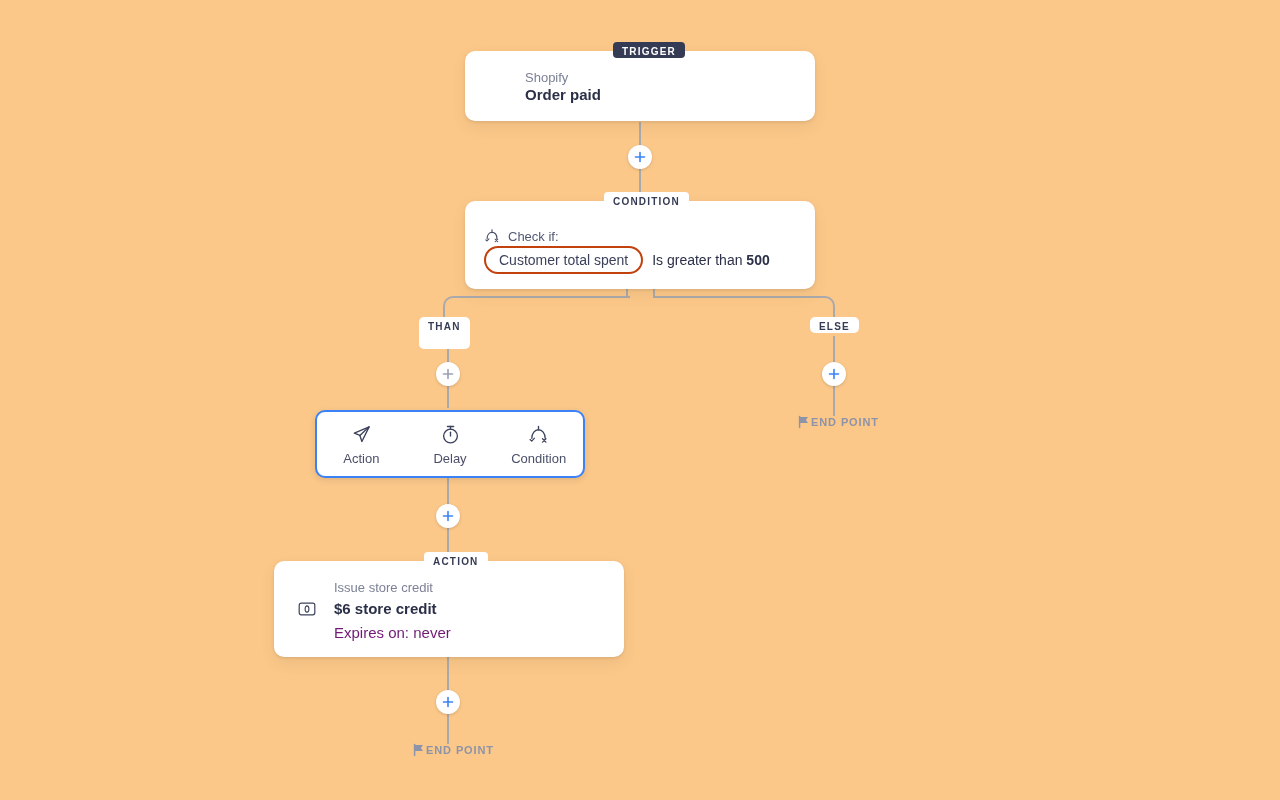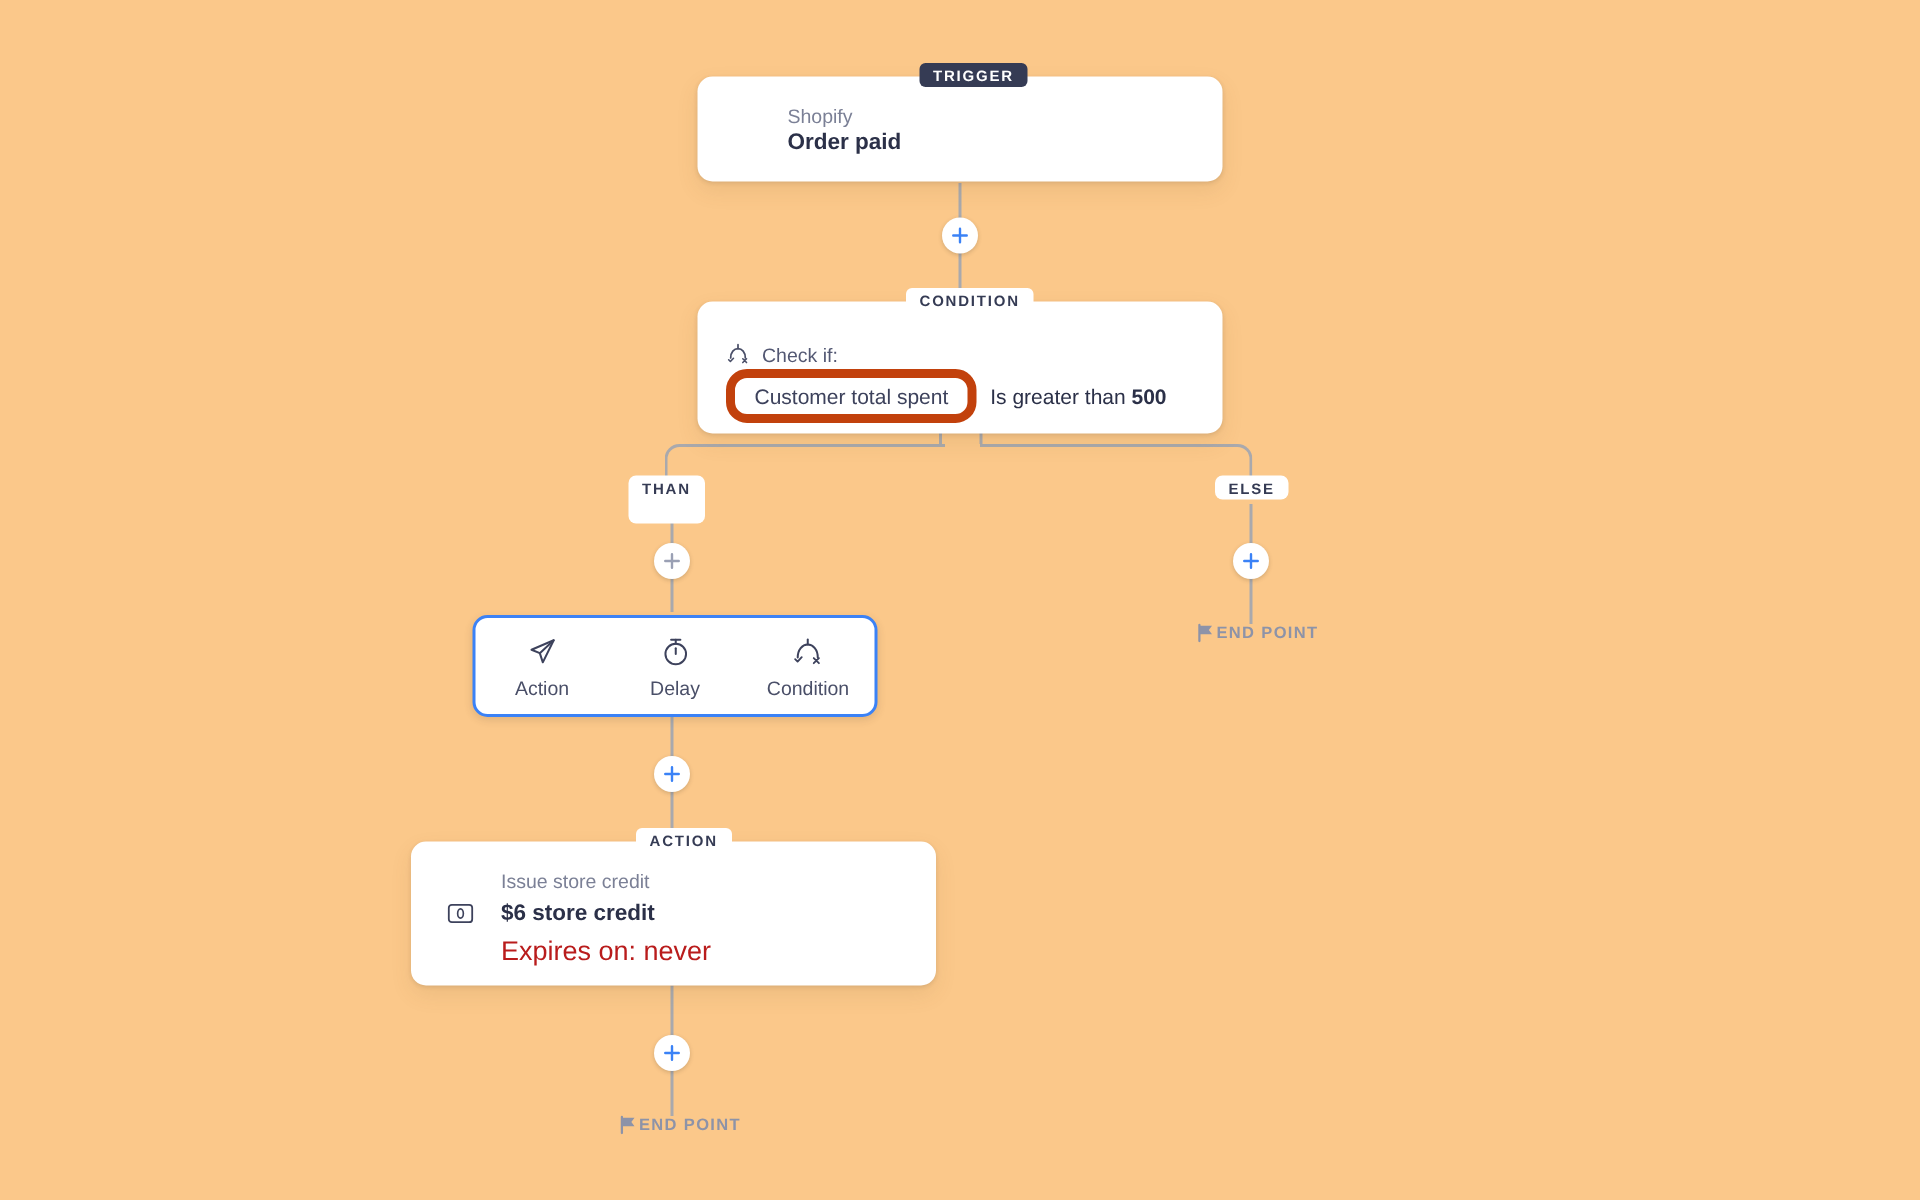--- a/index.html
+++ b/index.html
@@ -76,22 +76,22 @@
   .card-sub {
     font-size: 13px;
     color: #7b8096;
   }
   .card-title {
     font-size: 15px;
     font-weight: bold;
     color: #2b3048;
   }
   .card-meta {
-    font-size: 18px;
-    color: #b91c1c;
+    font-size: 15px;
+    color: #701a75;
   }
 
   
   .check-row {
     position: absolute;
     display: flex;
     align-items: center;
     gap: 8px;
   }
   .check-label {
@@ -99,21 +99,21 @@
     color: #535873;
   }
   .cond-row {
     position: absolute;
     display: flex;
     align-items: center;
     gap: 9px;
   }
   .pill {
     display: inline-block;
-    border: 6px solid #c2410c;
+    border: 2px solid #c2410c;
     border-radius: 14px;
     padding: 4px 13px;
     font-size: 14px;
     color: #3d425c;
     background: #fff;
     white-space: nowrap;
   }
   .cond-expr {
     font-size: 14px;
     color: #2b3048;

